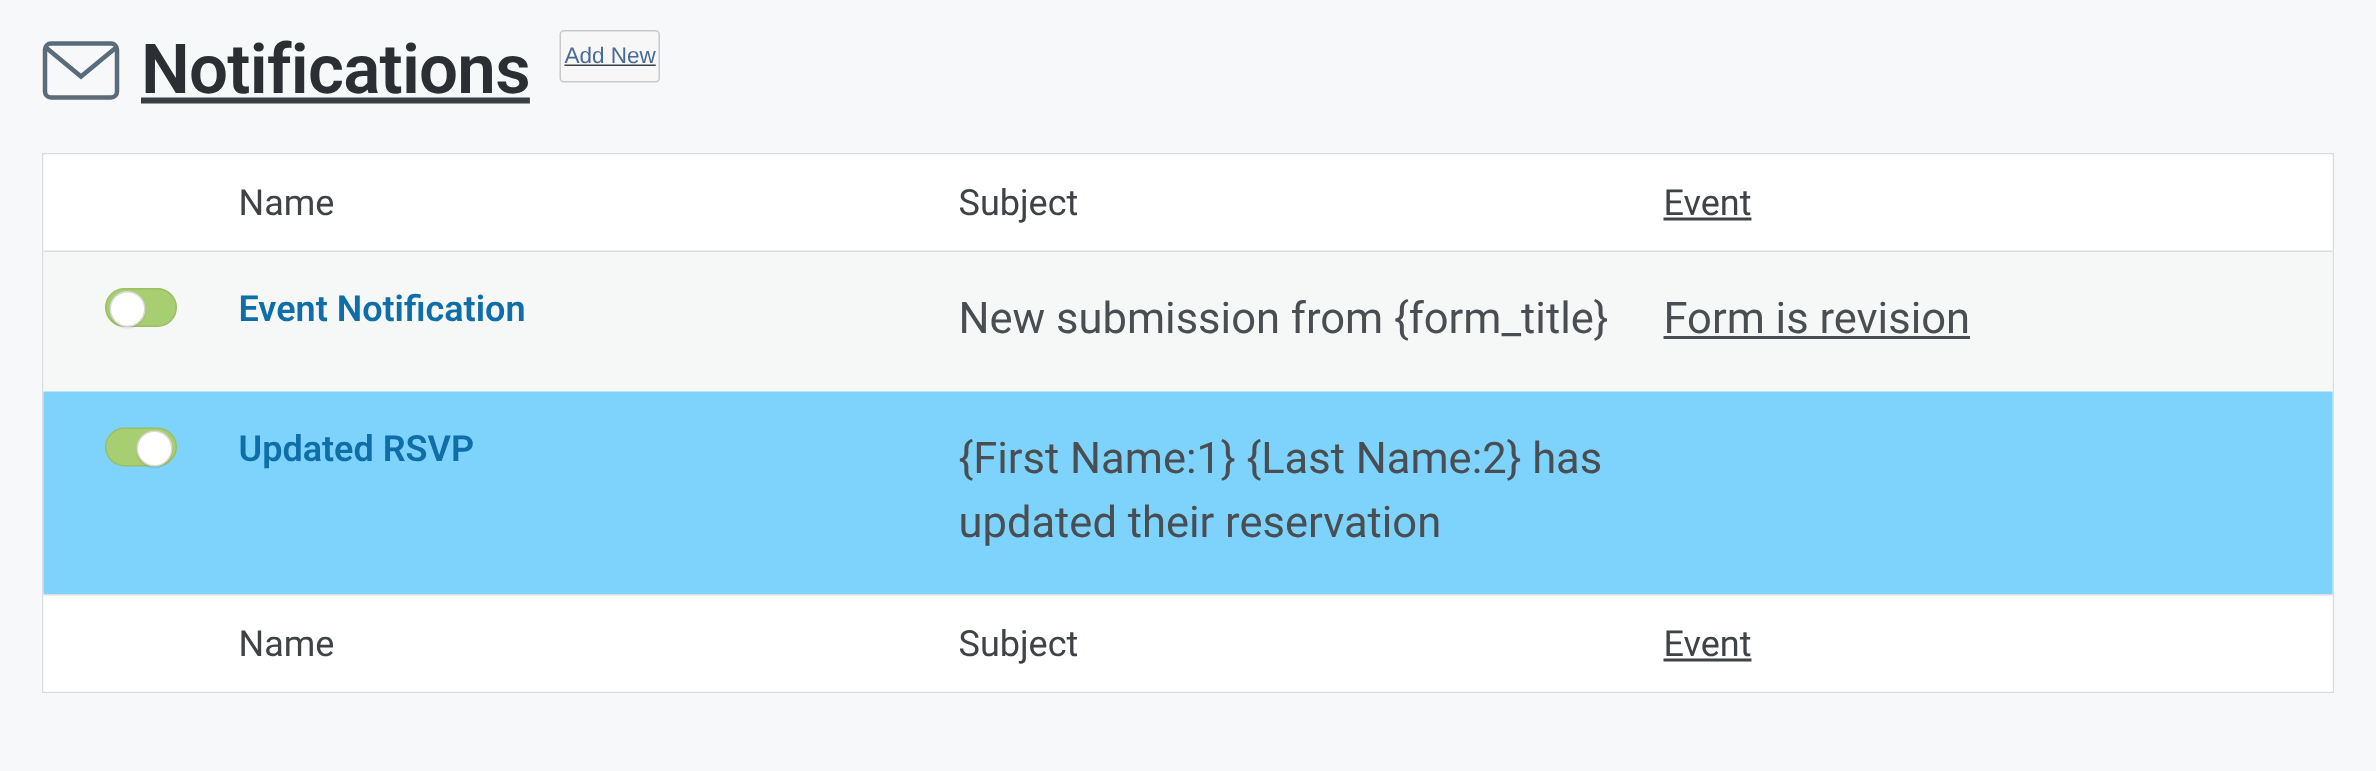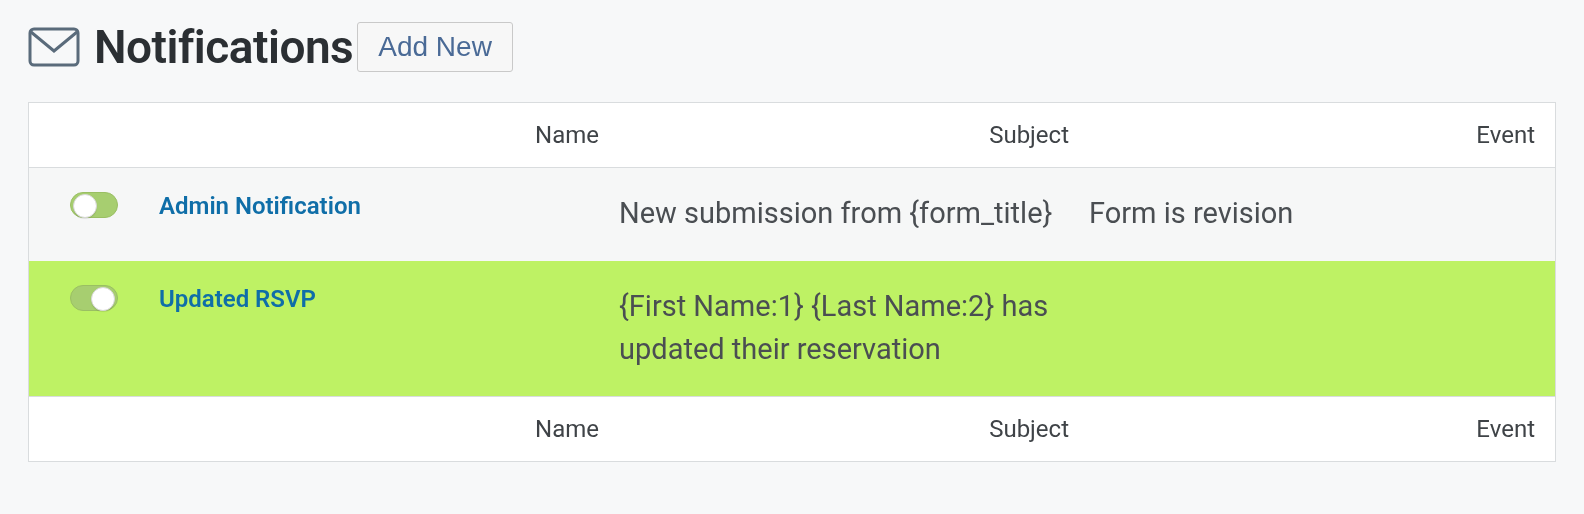--- a/index.html
+++ b/index.html
@@ -5,73 +5,75 @@
   * { box-sizing: border-box; margin: 0; padding: 0; }
   body {
     font-family: -apple-system, BlinkMacSystemFont, "Segoe UI", Roboto, "Helvetica Neue", Arial, sans-serif;
     background: #f7f8f9;
     padding: 20px 28px;
     color: #3a3f44;
     width: 1584px;
   }
   .page-header {
     display: flex;
-    align-items: center;
+    align-items: flex-start;
+    gap: 16px;
     margin-bottom: 28px;
+    text-decoration: underline;
   }
   .page-header .icon-box {
     display: flex;
     align-items: center;
   }
   .page-header h1 {
     font-size: 46px;
     font-weight: 600;
     color: #2b2f33;
     letter-spacing: -0.5px;
     display: flex;
     align-items: center;
     gap: 14px;
   }
   .add-new-btn {
-    font-size: 28px;
+    font-size: 15px;
     font-weight: 500;
     color: #4a6a96;
     background: #f7f7f7;
     border: 1px solid #c9c9c9;
-    padding: 8px 20px;
+    padding: 8px 2px;
     border-radius: 3px;
     cursor: pointer;
     margin-left: 4px;
   }
 
   .table-wrap {
     border: 1px solid #d9dcde;
     background: #fff;
   }
   .thead, .tfoot {
     display: flex;
     align-items: center;
     background: #fff;
     border-bottom: 1px solid #d9dcde;
     padding: 18px 0;
   }
   .tfoot { border-bottom: none; border-top: 1px solid #d9dcde; }
   .col-toggle { width: 130px; flex: 0 0 130px; display:flex; justify-content:center; }
   .col-name   { width: 460px; flex: 0 0 460px; padding-right: 20px; }
-  .col-subject{ width: 470px; flex: 0 0 470px; padding-right: 20px; }
-  .col-event  { flex: 1; padding-right: 20px; }
+  .col-subject{ width: 470px; flex: 0 0 470px; padding-right: 20px; margin-left: 20px; }
+  .col-event  { flex: 1; padding-right: 20px; text-decoration: underline; }
 
-  .th { font-size: 24px; font-weight: 400; color: #3f4347; text-align: right; }
+  .th { font-size: 24px; font-weight: 400; color: #3f4347; }
   .row {
     display: flex;
     align-items: flex-start;
     padding: 24px 0;
   }
   .row-odd { background: #f6f7f7; border-bottom: 1px solid #f6f7f7; }
-  .row-highlight { background: #bef264; }
+  .row-highlight { background: #7dd3fc; }
   .row .cell { font-size: 29px; color: #4a4e52; line-height: 1.5; }
   .row .name-link { color: #0f6ea8; font-weight: 600; text-decoration: none; cursor: pointer; font-size: 24px; }
 
   .toggle {
     width: 48px; height: 26px; border-radius: 26px;
     background: #a7ce70;
     position: relative;
     cursor: pointer;
     border: 1px solid #9abf63;
     flex-shrink: 0;
@@ -114,21 +116,21 @@
     <div class="col-name th">Name</div>
     <div class="col-subject th">Subject</div>
     <div class="col-event th">Event</div>
   </div>
 
   <div class="row row-odd row-1">
     <div class="col-toggle">
       <div class="toggle"></div>
     </div>
     <div class="col-name">
-      <a class="name-link">Admin Notification</a>
+      <a class="name-link">Event Notification</a>
     </div>
     <div class="col-subject cell">New submission from {form_title}</div>
     <div class="col-event cell">Form is revision</div>
   </div>
 
   <div class="row row-highlight row-2">
     <div class="col-toggle">
       <div class="toggle"></div>
     </div>
     <div class="col-name">

